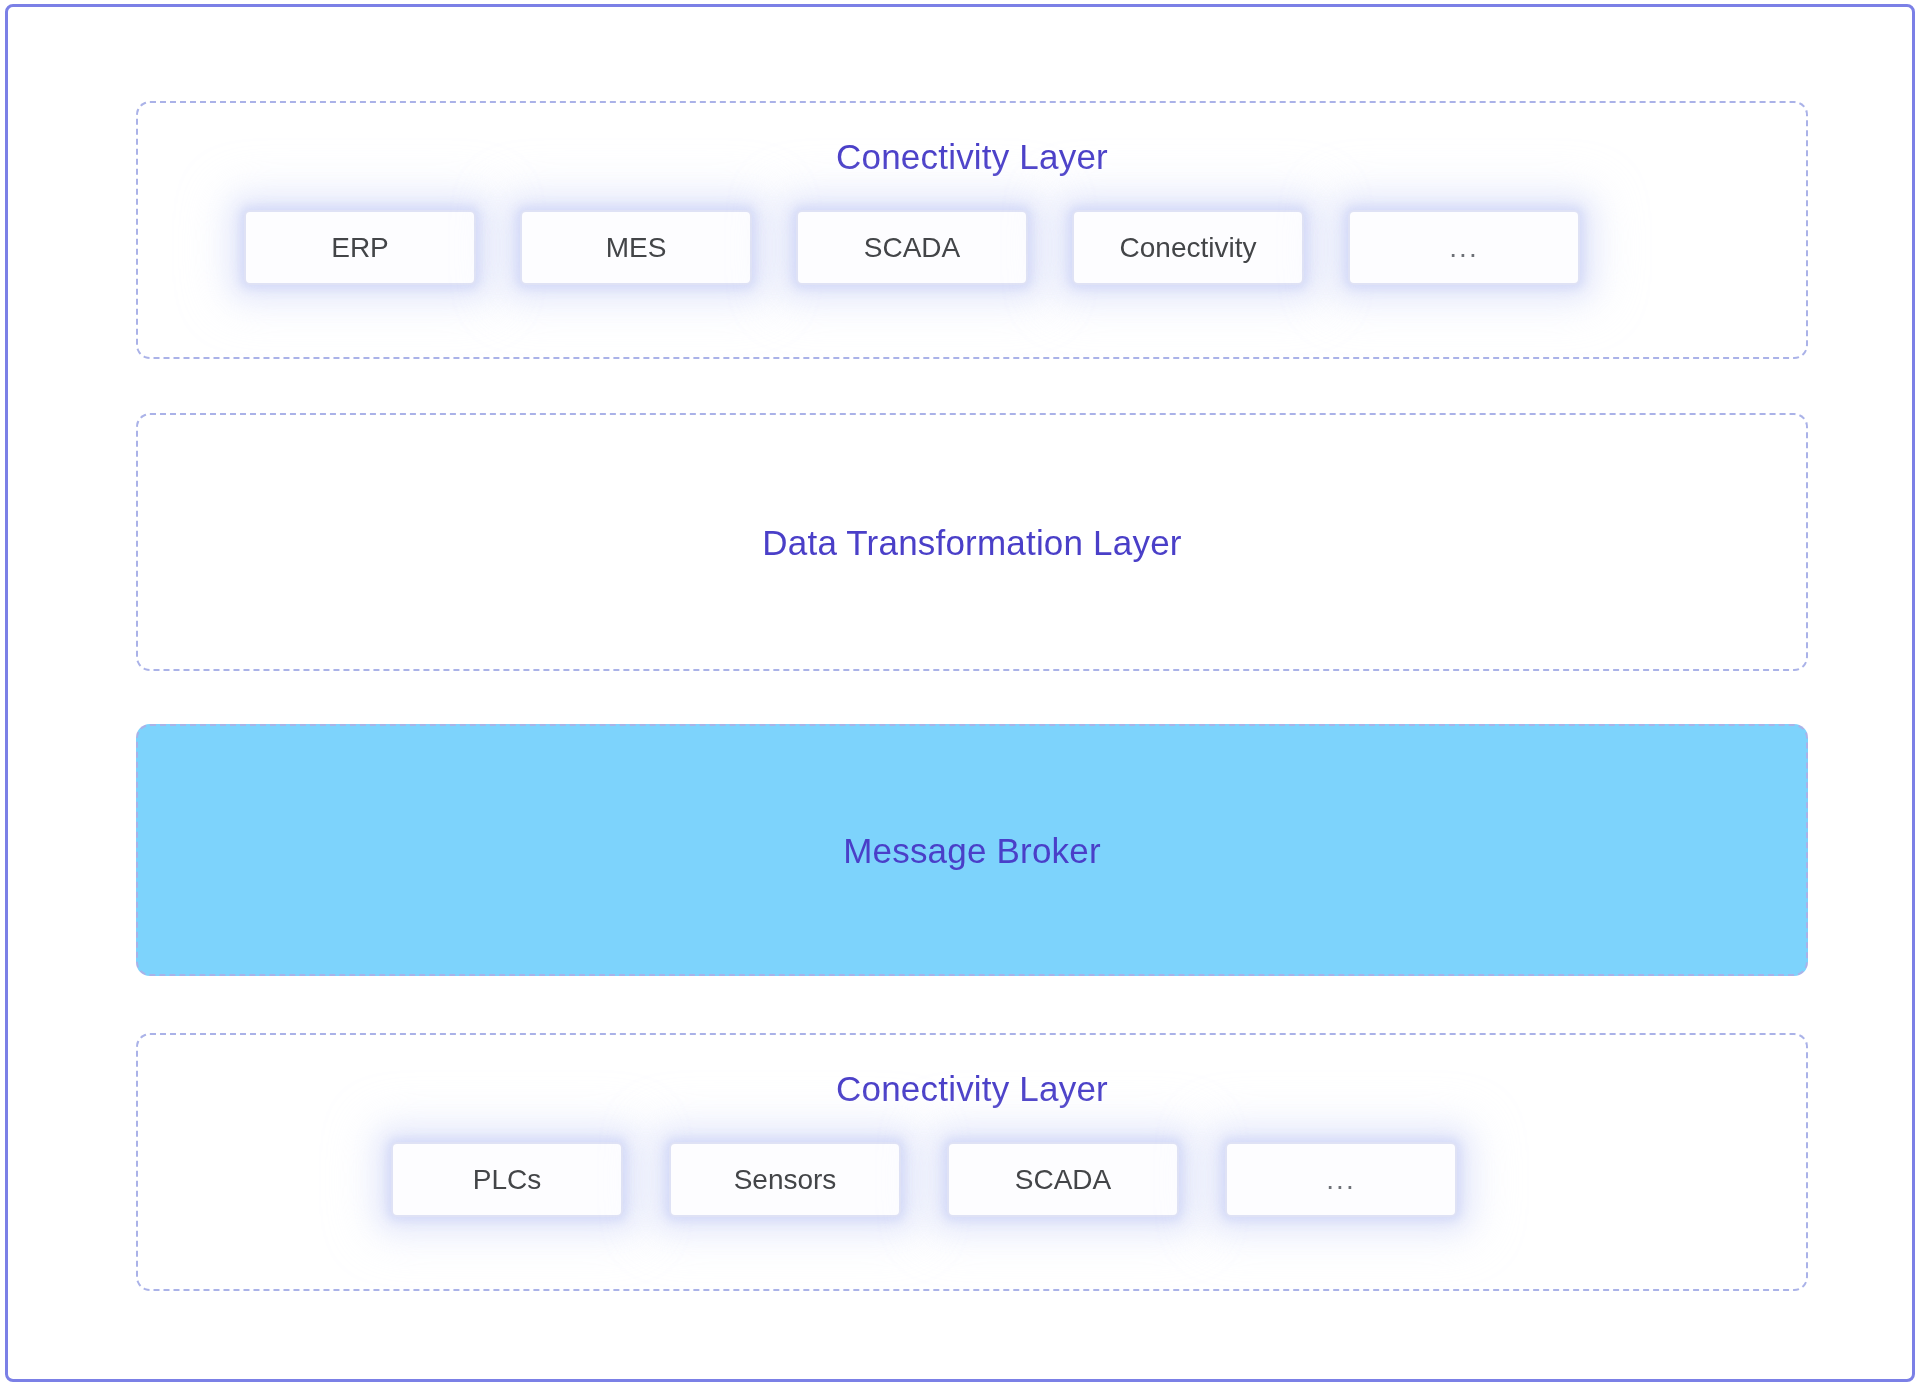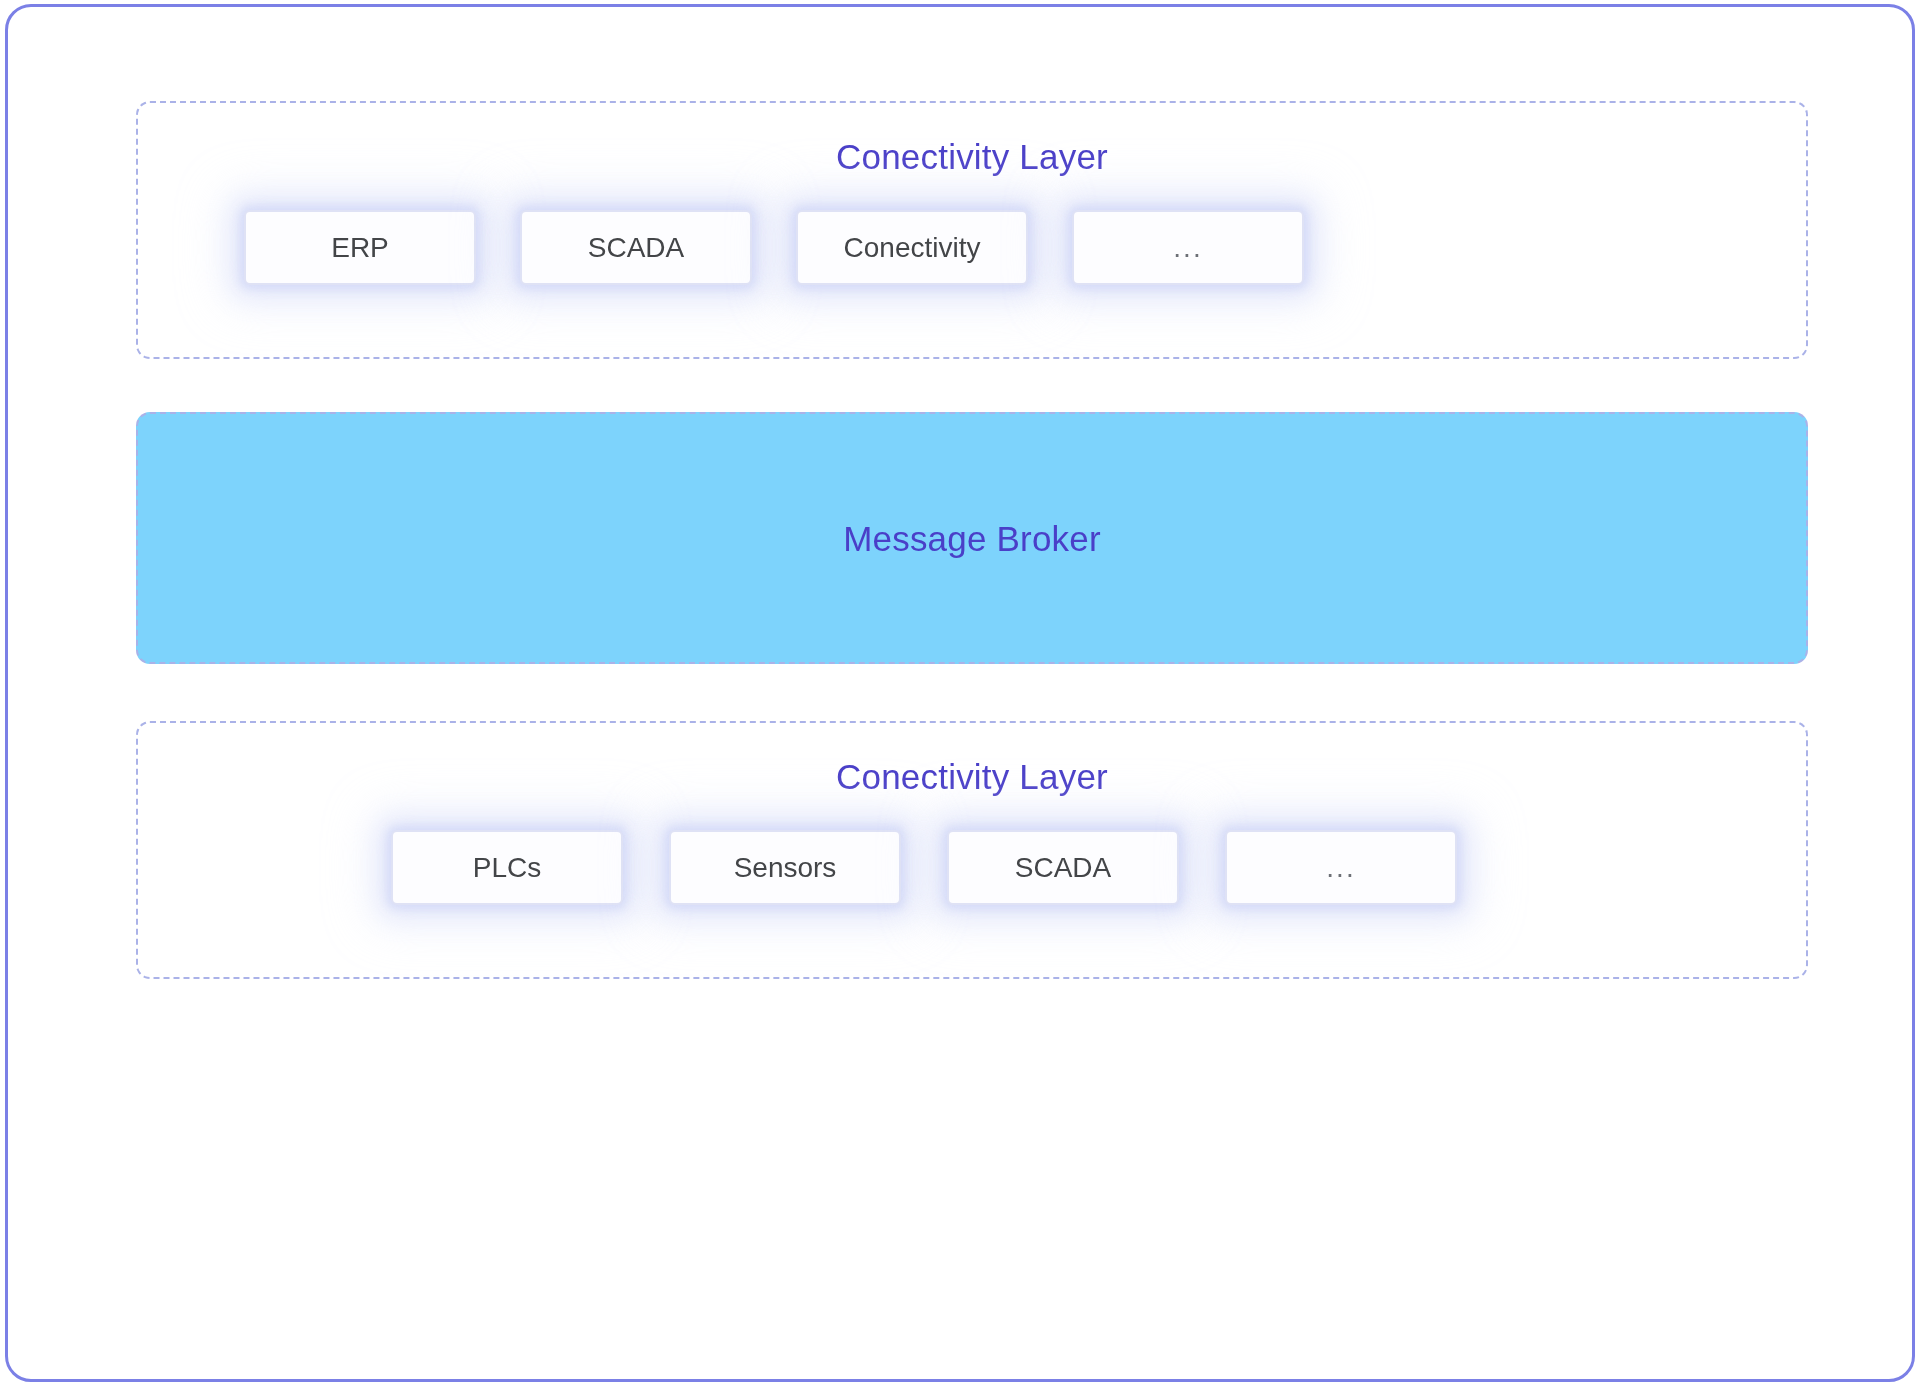--- a/index.html
+++ b/index.html
@@ -25,21 +25,21 @@
 
   
   #outer-frame {
     position: absolute;
     left: 5px;
     top: 4px;
     width: 1910px;
     height: 1378px;
     box-sizing: border-box;
     border: 3px solid #7b80e6;
-    border-radius: 26px;
+    border-radius: 8px;
     background: #ffffff;
   }
 
   
   #layer-stack {
     position: absolute;
     left: 128px;
     top: 94px;
     width: 1672px;
     display: flex;
@@ -148,31 +148,37 @@
     <div id="layer-stack">
 
       <section class="layer" id="layer-connectivity-top">
         <div class="layer-title">Conectivity Layer</div>
 
         <div class="node-row" id="node-row-top">
           <div class="node">
             <span>ERP</span>
           </div>
           <div class="node">
+            <span>MES</span>
+          </div>
+          <div class="node">
             <span>SCADA</span>
           </div>
           <div class="node">
             <span>Conectivity</span>
           </div>
           <div class="node node-ellipsis">
             <span>...</span>
           </div>
         </div>
       </section>
 
+      <section class="layer" id="layer-data-transformation">
+        <div class="layer-title">Data Transformation Layer</div>
+      </section>
 
       <section class="layer" id="layer-message-broker">
         <div class="layer-title">Message Broker</div>
       </section>
 
       <section class="layer" id="layer-connectivity-bottom">
         <div class="layer-title">Conectivity Layer</div>
 
         <div class="node-row" id="node-row-bottom">
           <div class="node">

